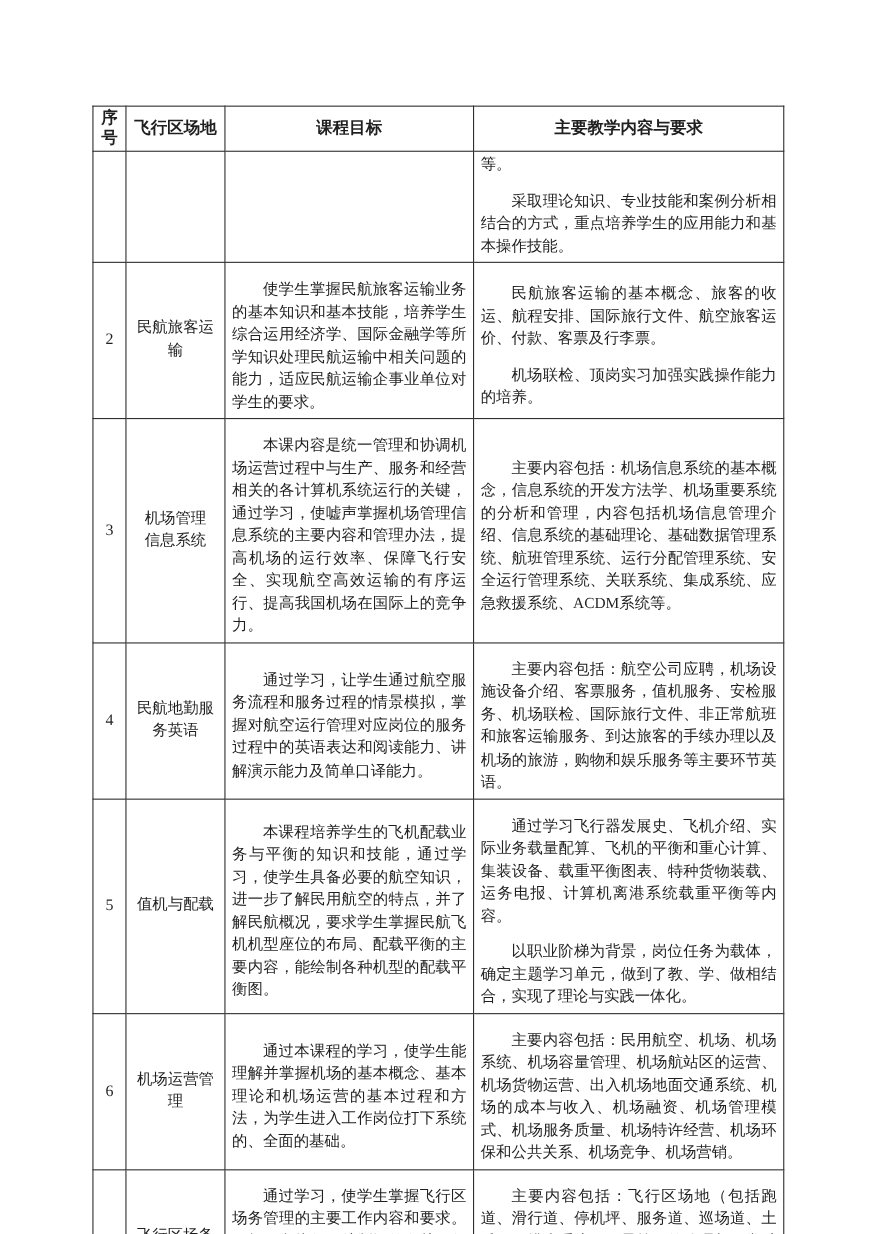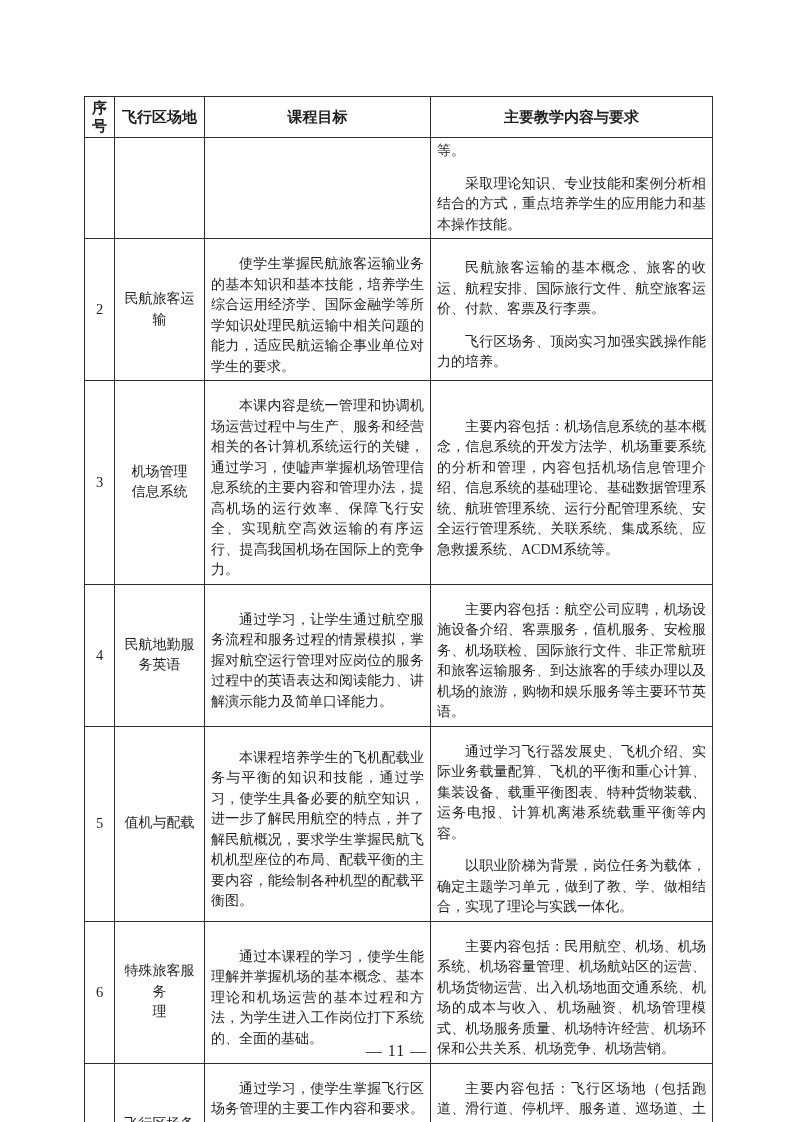--- a/index.html
+++ b/index.html
@@ -113,21 +113,21 @@
 
       <tr style="height:124px">
         <td class="cell-no">2</td>
         <td class="cell-name">民航旅客运
 输</td>
         <td class="cell-objective">
           <p class="para indent">使学生掌握民航旅客运输业务的基本知识和基本技能，培养学生综合运用经济学、国际金融学等所学知识处理民航运输中相关问题的能力，适应民航运输企事业单位对学生的要求。</p>
         </td>
         <td class="cell-content">
           <p class="para indent">民航旅客运输的基本概念、旅客的收运、航程安排、国际旅行文件、航空旅客运价、付款、客票及行李票。</p>
-          <p class="para indent">飞行区场务、顶岗实习加强实践操作能力的培养。</p>
+          <p class="para indent">机场联检、顶岗实习加强实践操作能力的培养。</p>
         </td>
       </tr>
 
       <tr style="height:163px">
         <td class="cell-no">3</td>
         <td class="cell-name">机场管理
 信息系统</td>
         <td class="cell-objective">
           <p class="para indent">本课内容是统一管理和协调机场运营过程中与生产、服务和经营相关的各计算机系统运行的关键，通过学习，使嘘声掌握机场管理信息系统的主要内容和管理办法，提高机场的运行效率、保障飞行安全、实现航空高效运输的有序运行、提高我国机场在国际上的竞争力。</p>
         </td>
@@ -155,21 +155,21 @@
           <p class="para indent">本课程培养学生的飞机配载业务与平衡的知识和技能，通过学习，使学生具备必要的航空知识，进一步了解民用航空的特点，并了解民航概况，要求学生掌握民航飞机机型座位的布局、配载平衡的主要内容，能绘制各种机型的配载平衡图。</p>
         </td>
         <td class="cell-content">
           <p class="para indent">通过学习飞行器发展史、飞机介绍、实际业务载量配算、飞机的平衡和重心计算、集装设备、载重平衡图表、特种货物装载、运务电报、计算机离港系统载重平衡等内容。</p>
           <p class="para indent">以职业阶梯为背景，岗位任务为载体，确定主题学习单元，做到了教、学、做相结合，实现了理论与实践一体化。</p>
         </td>
       </tr>
 
       <tr style="height:113px">
         <td class="cell-no">6</td>
-        <td class="cell-name">特殊旅客服务
+        <td class="cell-name">机场运营管
 理</td>
         <td class="cell-objective">
           <p class="para indent">通过本课程的学习，使学生能理解并掌握机场的基本概念、基本理论和机场运营的基本过程和方法，为学生进入工作岗位打下系统的、全面的基础。</p>
         </td>
         <td class="cell-content">
           <p class="para indent">主要内容包括：民用航空、机场、机场系统、机场容量管理、机场航站区的运营、机场货物运营、出入机场地面交通系统、机场的成本与收入、机场融资、机场管理模式、机场服务质量、机场特许经营、机场环保和公共关系、机场竞争、机场营销。</p>
         </td>
       </tr>
 
       <tr style="height:134px">
@@ -180,15 +180,14 @@
           <p class="para indent">通过学习，使学生掌握飞行区场务管理的主要工作内容和要求。积极贯彻执行民航制订的有关飞行区场地安全的规定、要求，及时组织落实各项相关整改内容，使机场飞行区场地处于适航状态。</p>
         </td>
         <td class="cell-content">
           <p class="para indent">主要内容包括：飞行区场地（包括跑道、滑行道、停机坪、服务道、巡场道、土质区、排水系统、围界等）的管理与日常维护；机场鸟害防治；飞行区内土质区的保养管理；服务区围界的巡查管理；机场场务安全管理制度及应急预案等。</p>
         </td>
       </tr>
 
     </tbody>
   </table>
 
-  <div class="page-footer">— 11 —</div>
 
 </div>
 
 </body></html>

